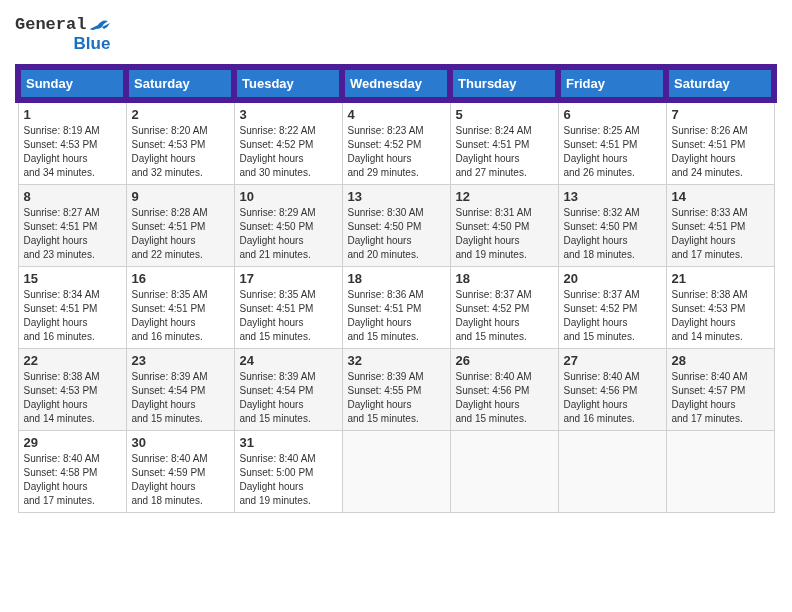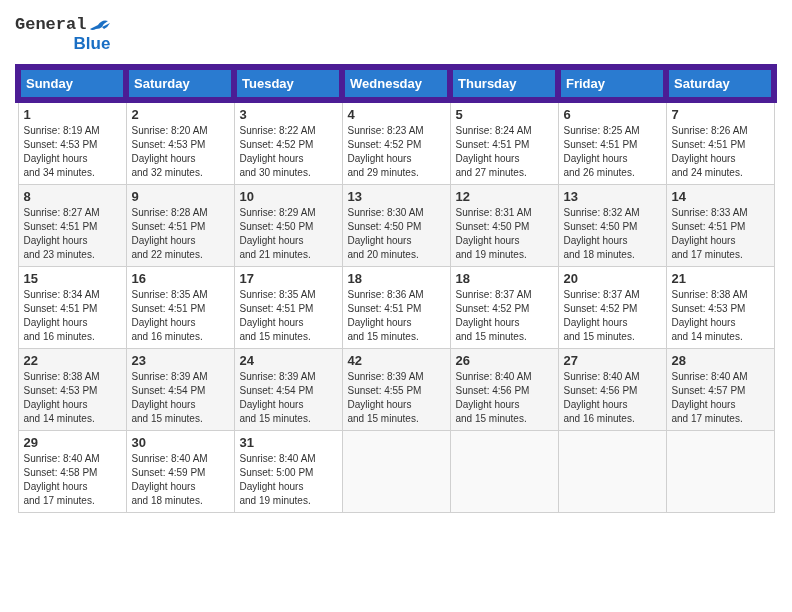--- a/index.html
+++ b/index.html
@@ -223,21 +223,21 @@
         </td>
         <td>
           <span class="day-number">23</span>
           <div class="day-info">Sunrise: 8:39 AM<br>Sunset: 4:54 PM<br>Daylight hours<br>and 15 minutes.</div>
         </td>
         <td>
           <span class="day-number">24</span>
           <div class="day-info">Sunrise: 8:39 AM<br>Sunset: 4:54 PM<br>Daylight hours<br>and 15 minutes.</div>
         </td>
         <td>
-          <span class="day-number">42</span>
+          <span class="day-number">32</span>
           <div class="day-info">Sunrise: 8:39 AM<br>Sunset: 4:55 PM<br>Daylight hours<br>and 15 minutes.</div>
         </td>
         <td>
           <span class="day-number">26</span>
           <div class="day-info">Sunrise: 8:40 AM<br>Sunset: 4:56 PM<br>Daylight hours<br>and 15 minutes.</div>
         </td>
         <td>
           <span class="day-number">27</span>
           <div class="day-info">Sunrise: 8:40 AM<br>Sunset: 4:56 PM<br>Daylight hours<br>and 16 minutes.</div>
         </td>

